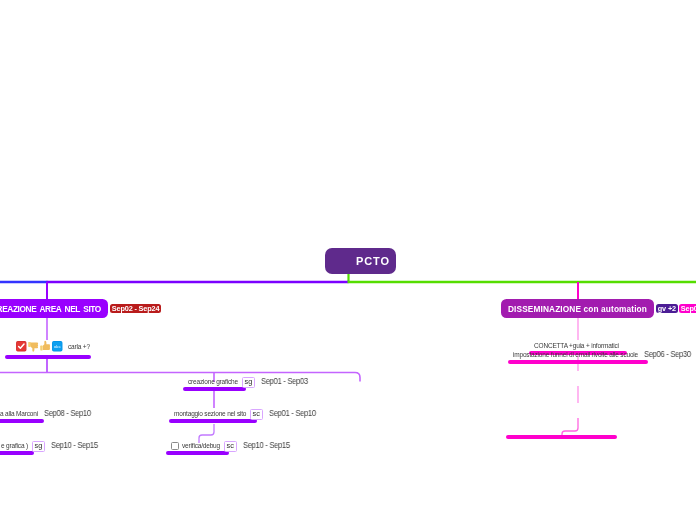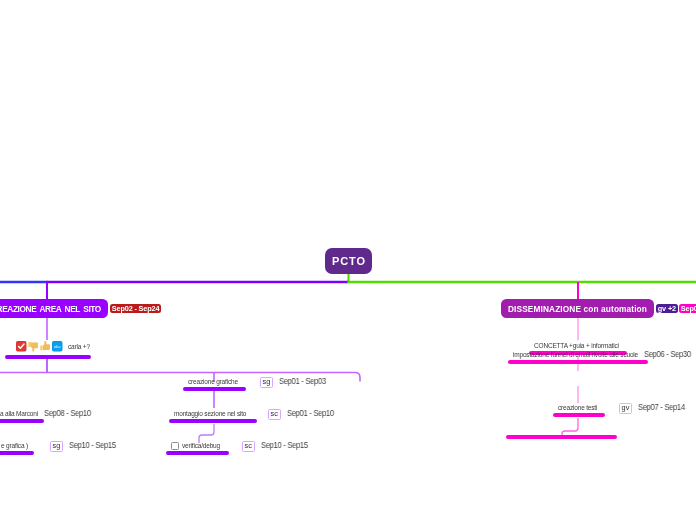--- a/index.html
+++ b/index.html
@@ -2,33 +2,33 @@
 <html><head>
 <meta charset="utf-8">
 <style>
   html,body{margin:0;padding:0;}
   body{width:696px;height:520px;background:#ffffff;font-family:"Liberation Sans",sans-serif;overflow:hidden;-webkit-font-smoothing:antialiased;}
   #canvas{position:relative;width:696px;height:520px;}
   .rootnode span,.pill,.badge,.lbl,.dt,.tag{will-change:transform;}
   svg.wires{position:absolute;left:0;top:0;width:696px;height:520px;pointer-events:none;}
 
   .rootnode{position:absolute;left:325px;top:248px;width:47px;height:26px;background:#5f2a8c;border-radius:7px;
-    display:flex;align-items:center;justify-content:center;}
+    display:flex;align-items:center;justify-content:center;padding-left:24px;}
   .rootnode span{color:#fff;font-size:11px;font-weight:bold;letter-spacing:.9px;}
 
   
   .topic{position:absolute;display:flex;align-items:center;white-space:nowrap;height:19px;}
   .pill{border-radius:5.5px;height:19px;display:flex;align-items:center;padding:0 7px;font-size:8.3px;font-weight:bold;color:#fff;}
   .badge{border-radius:2.5px;height:9.3px;display:flex;align-items:center;padding:0 1.8px;font-size:7.3px;font-weight:bold;color:#fff;margin-left:1.8px;letter-spacing:-0.15px;line-height:8px;position:relative;top:0.2px;}
 
   
   .leaf{position:absolute;white-space:nowrap;}
   .leafrow{display:flex;align-items:center;height:10px;padding-left:5px;}
   .lbl{font-size:6.5px;color:#3a3a3a;letter-spacing:-0.18px;}
-  .tag{font-size:7.4px;padding:0 1.6px;height:8.6px;line-height:8.8px;border:1.4px solid;border-radius:1.5px;margin-left:22px;color:#2e2e2e;position:relative;top:1.5px;}
+  .tag{font-size:7.4px;padding:0 1.6px;height:8.6px;line-height:8.8px;border:1.4px solid;border-radius:1.5px;margin-left:4px;color:#2e2e2e;position:relative;top:1.5px;}
   .dt{font-size:8.6px;color:#3d3d3d;margin-left:6px;letter-spacing:-0.32px;display:inline-block;transform:scaleX(0.88);transform-origin:left center;width:52px;}
   .ul{height:4px;border-radius:2px;margin-top:1px;}
   .emo{display:inline-block;line-height:0;margin-right:-0.4px;}
   .cbx{width:8px;height:8px;border:1.2px solid #8a8a8a;border-radius:1.5px;margin-right:3px;box-sizing:border-box;position:relative;top:1px;flex:none;}
 </style>
 </head>
 <body>
 
 <div id="canvas">
   <svg class="wires" viewBox="0 0 696 520">
@@ -113,28 +113,20 @@
   </div>
 
   <div class="leaf" style="left:508px;top:349px">
     <div class="leafrow">
       <span class="lbl">impostazione funnel di email rivolte alle scuole</span>
       <span class="dt">Sep06 - Sep30</span>
     </div>
     <div class="ul" style="background:#ff00cc;width:140px"></div>
   </div>
 
-  <div class="leaf" style="left:553px;top:402px">
-    <div class="leafrow">
-      <span class="lbl">creazione testi</span>
-      <span class="tag" style="border-color:#ffa6ee">gv</span>
-      <span class="dt">Sep07 - Sep14</span>
-    </div>
-    <div class="ul" style="background:#ff00cc;width:52px"></div>
-  </div>
 
   <div class="leaf" style="left:506px;top:434px">
     <div class="ul" style="background:#ff00cc;width:111px"></div>
   </div>
 
   <div class="leaf" style="left:-5px;top:408px">
     <div class="leafrow">
       <span class="lbl">a alla Marconi</span>
       <span class="dt">Sep08 - Sep10</span>
     </div>

